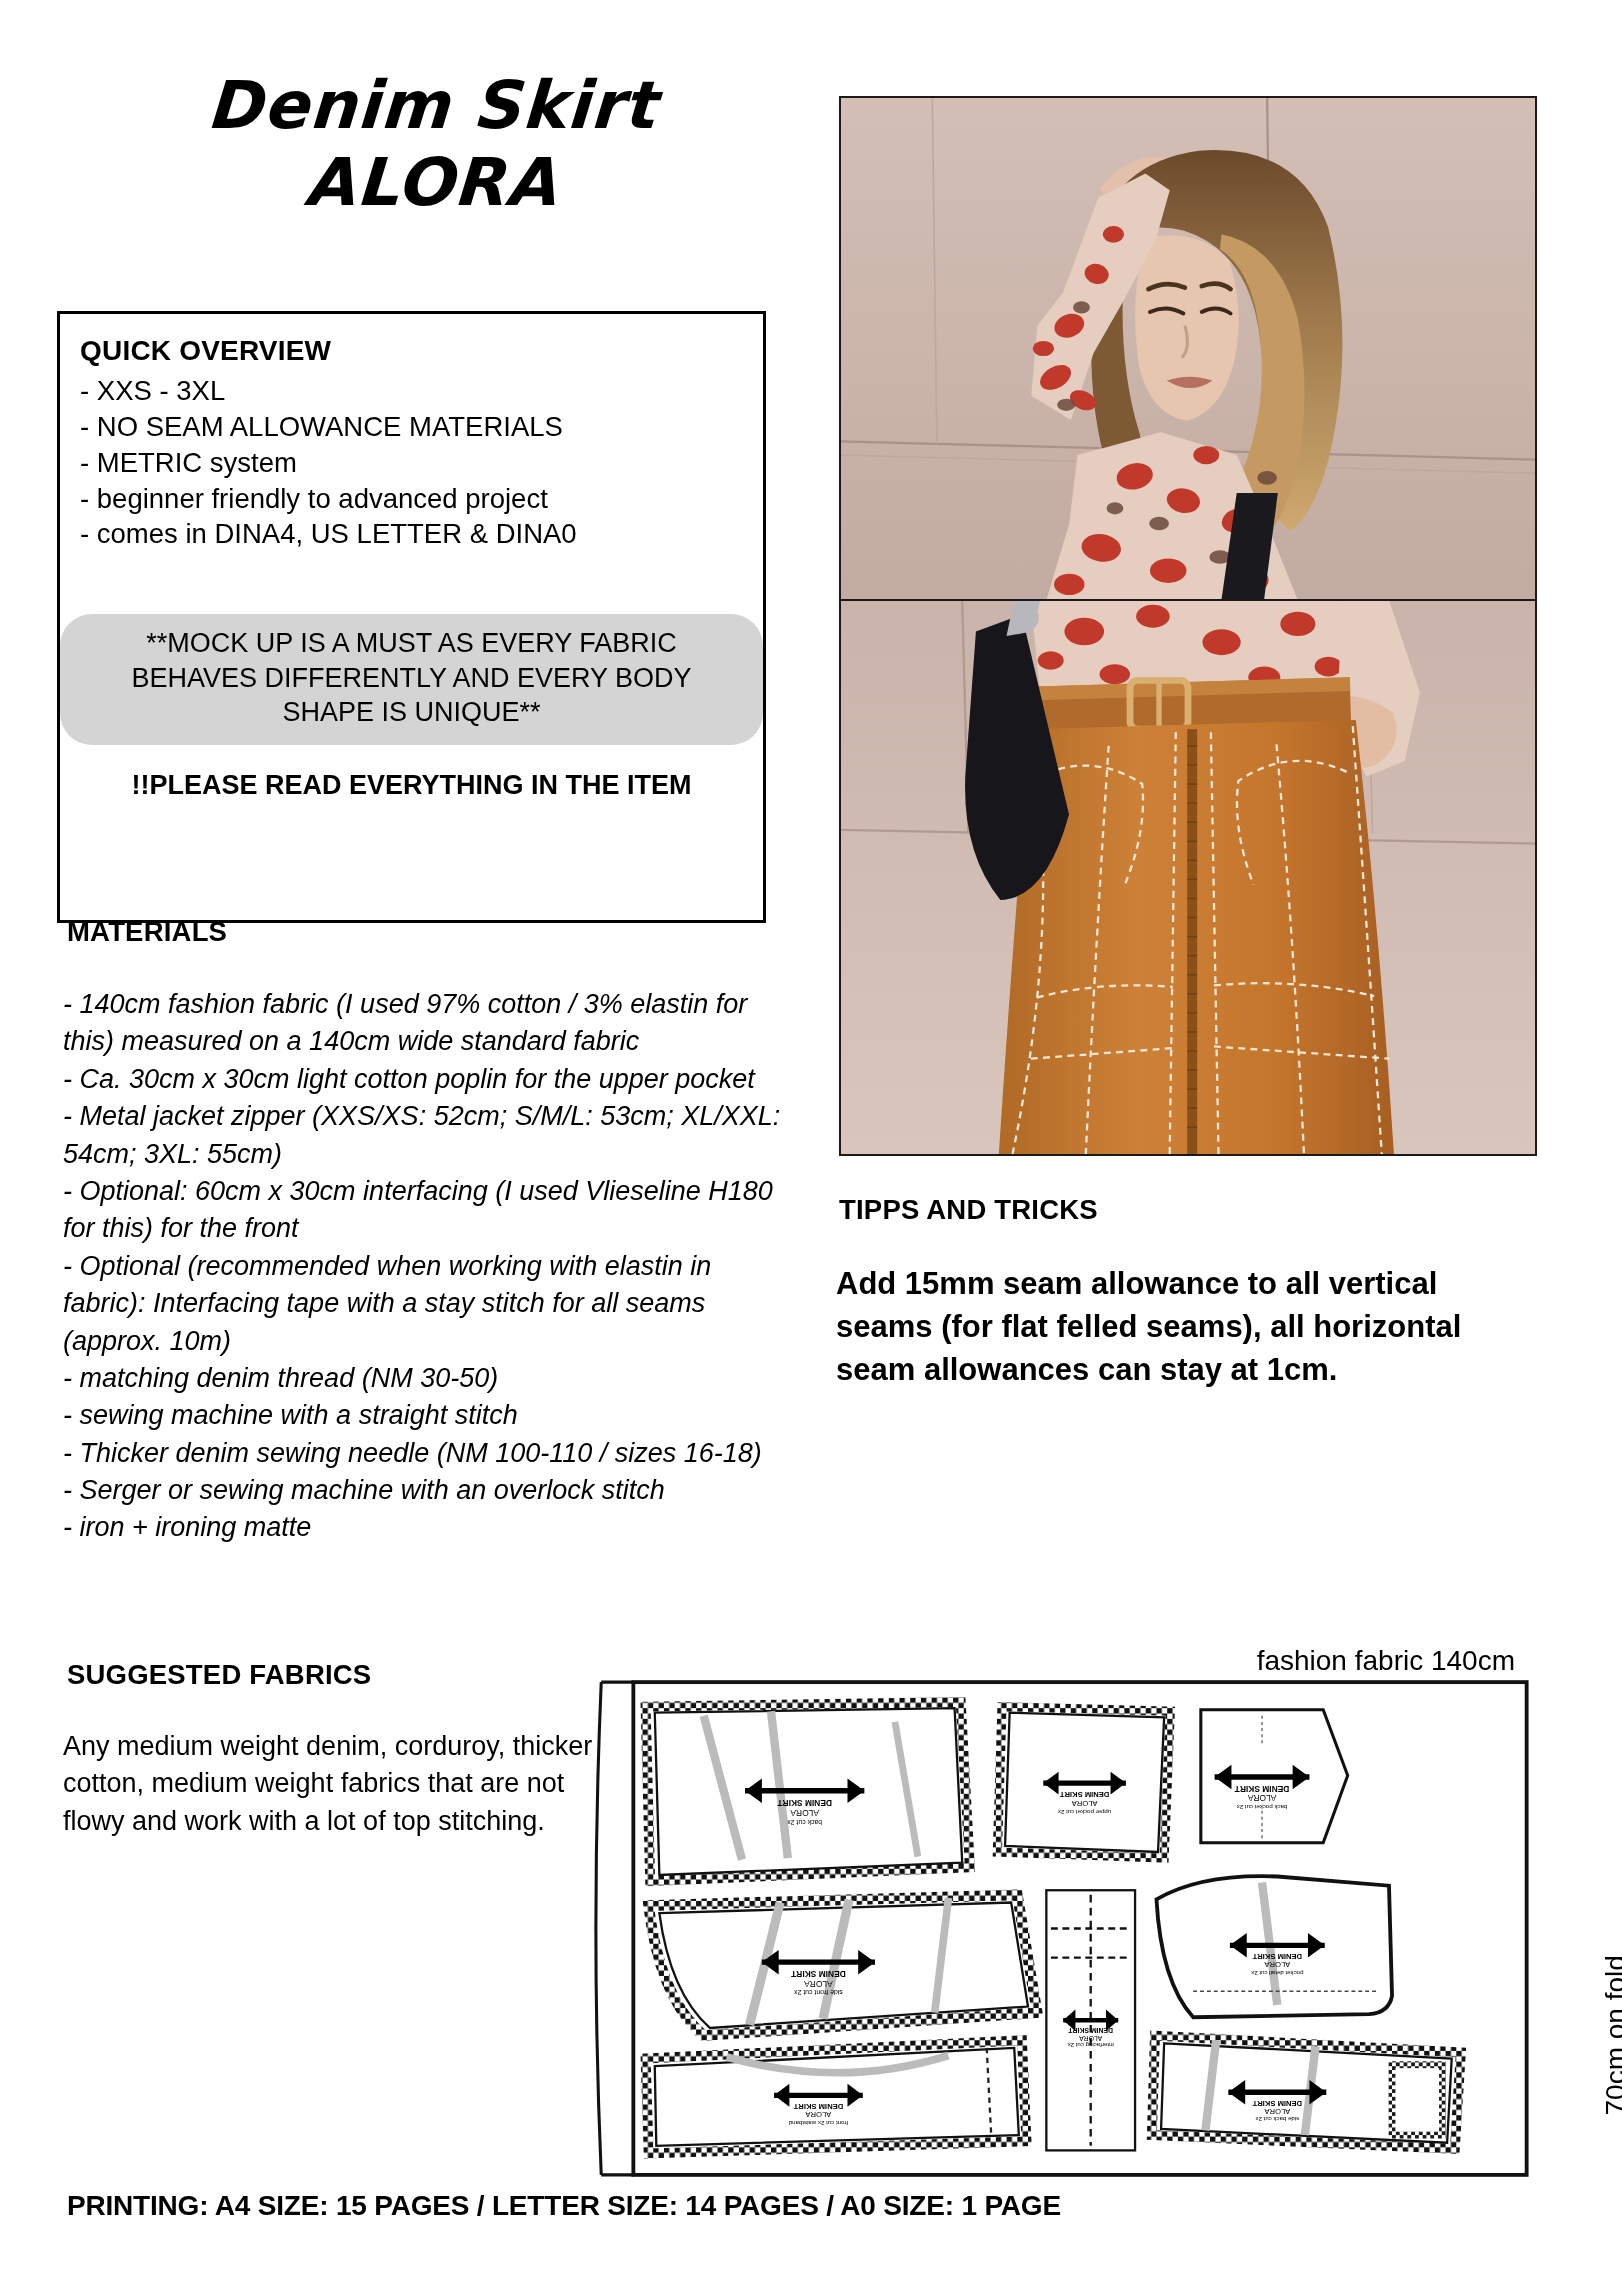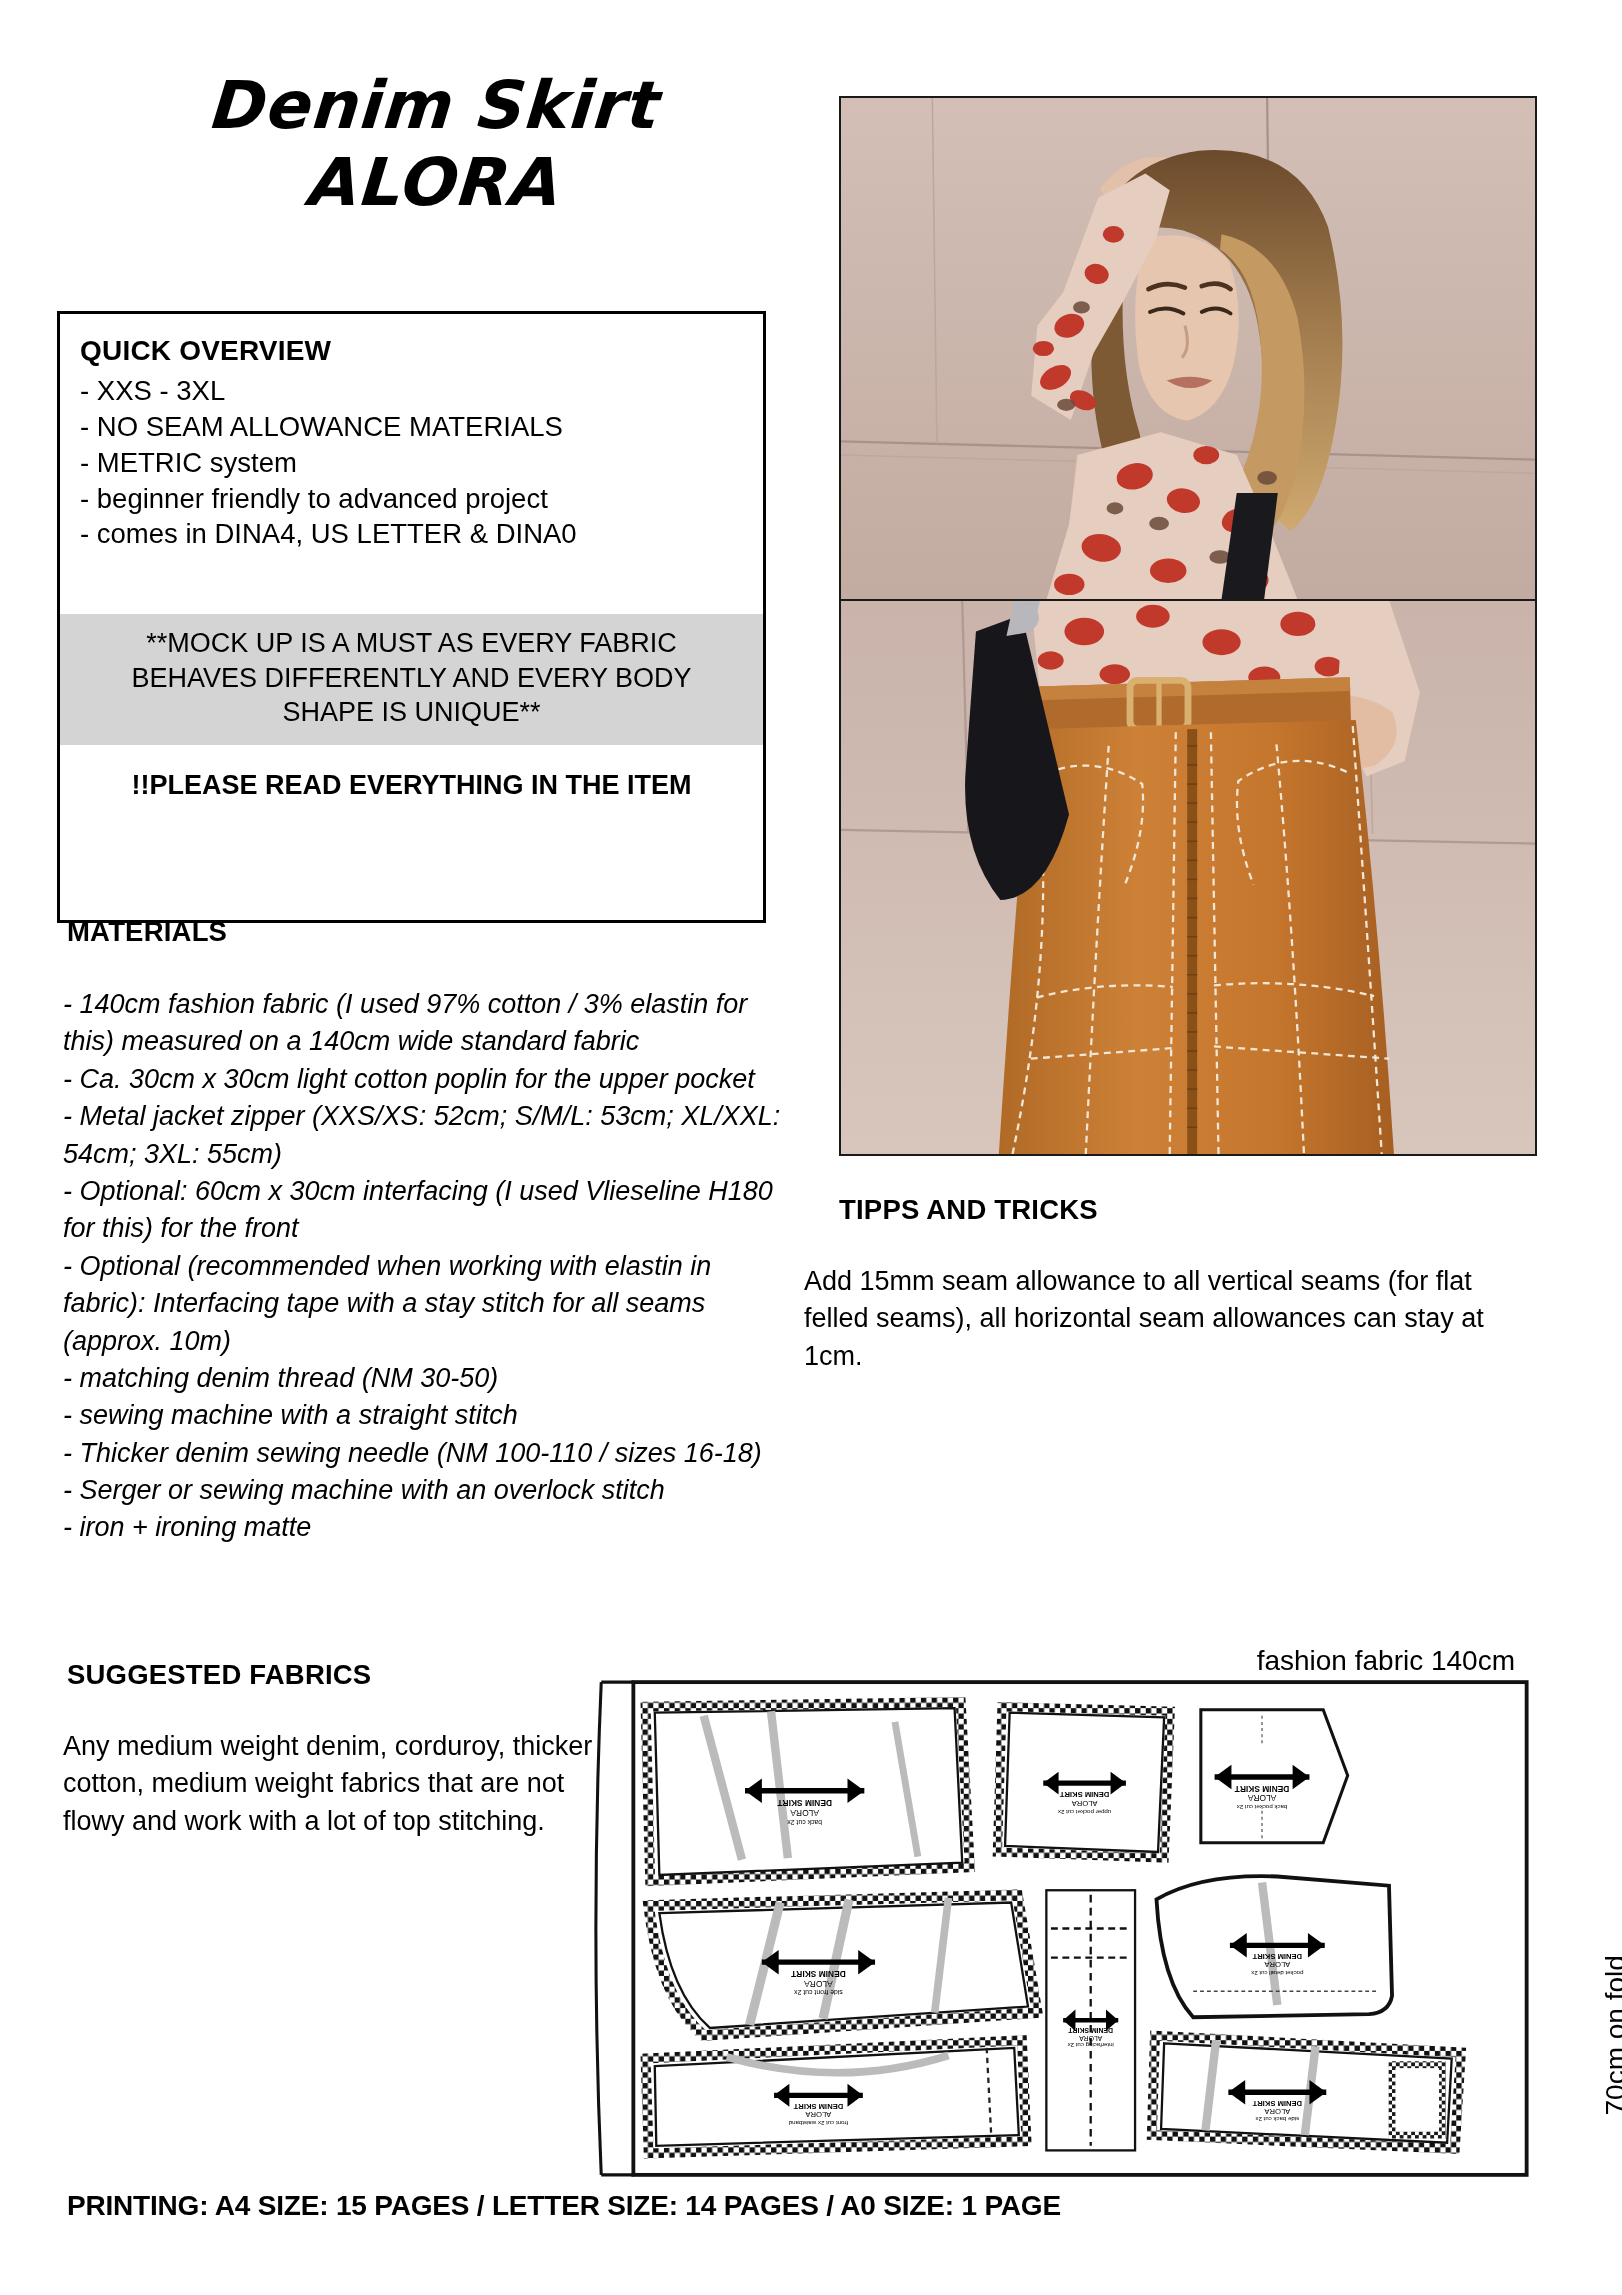--- a/index.html
+++ b/index.html
@@ -43,20 +43,21 @@
     margin:0 0 6.1px 0;
   }
   .ov-item{
     font-size:27.5px; line-height:1.30; white-space:nowrap;
   }
   #mock-band{
     position:absolute; left:0; right:0; top:300px;
     background:#d4d4d4;
     padding:12.2px 31px 15.3px 31px;
     text-align:center;
+    border-radius:32px;
   }
   .mock-line{ font-size:27px; line-height:1.28; }
   #please-read{
     position:absolute; left:0; right:0; top:444px;
     text-align:center; padding:0 21.4px;
   }
   .pr-line{ font-size:27px; font-weight:bold; line-height:1.26;margin-top:10px; }
 
   
   .sec-head{
@@ -84,22 +85,22 @@
     position:absolute; left:839px; top:601px;
     width:698px; height:555px;
     border:2.3px solid #1a1a1a; border-top:none;
     overflow:hidden; background:#cbb6ad;
   }
   .ph-svg{ display:block; width:100%; height:100%; }
 
   
   #tipps-head{ left:839px; top:1194px; }
   #tipps-body{
-    position:absolute; left:804px; top:1263px; width:704px;
-    font-size:27px; line-height:1.385;
+    position:absolute; left:836px; top:1263px; width:704px;
+    font-size:31px; line-height:1.385;font-weight:bold;
   }
 
   
   #layout-wrap{
     position:absolute; left:589px; top:1645px; width:1010px; height:543px;
   }
   #layout-caption{
     position:absolute; right:84px; top:0px;
     font-size:28px; white-space:nowrap;
   }

